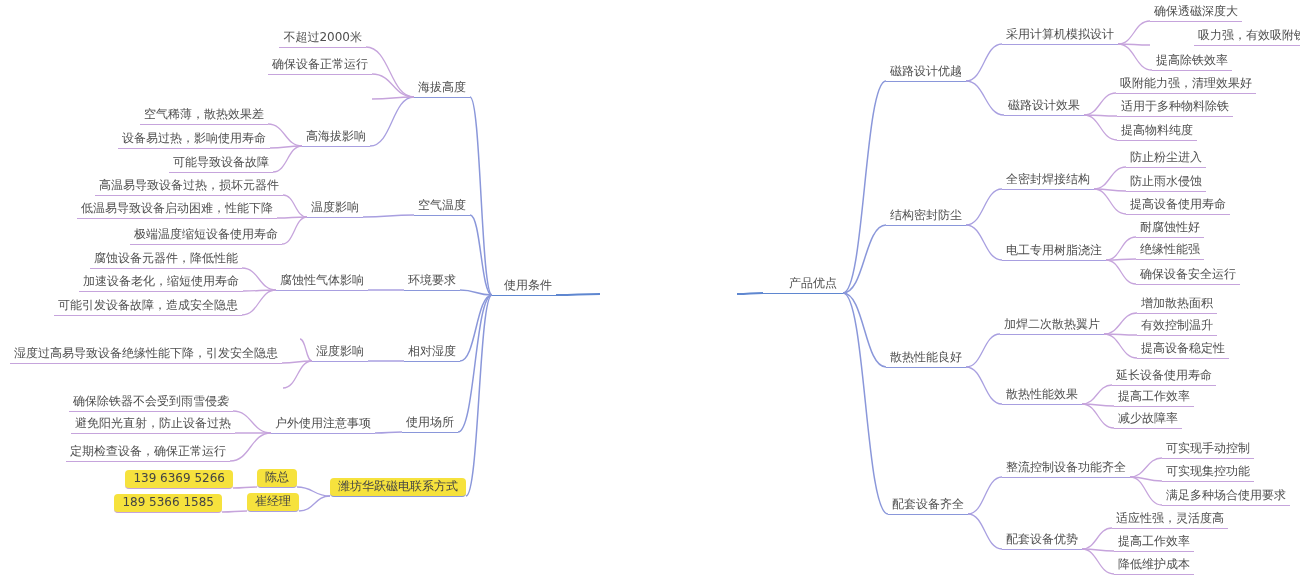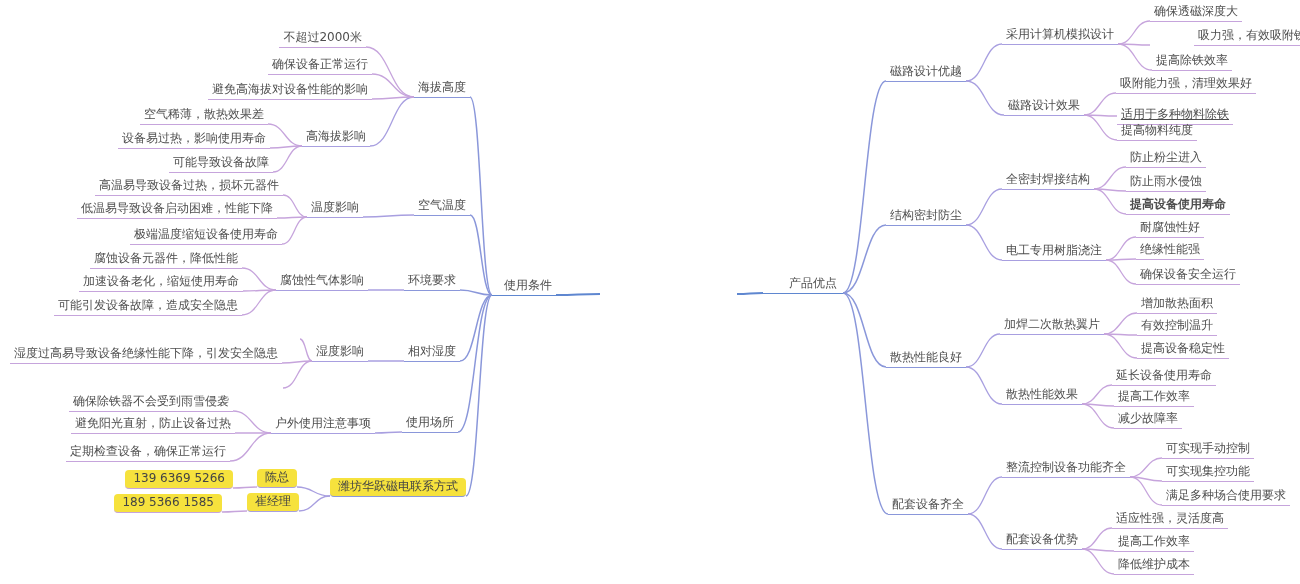--- a/index.html
+++ b/index.html
@@ -105,21 +105,20 @@
   <div class="node l3 left" style="right:930px;top:128px;">高海拔影响</div>
   <div class="node l3 left" style="right:937px;top:199px;text-align:right;">温度影响</div>
   <div class="node l3 left" style="right:932px;top:272px;">腐蚀性气体影响</div>
   <div class="node l3 left" style="right:932px;top:343px;">湿度影响</div>
   <div class="node l3 left" style="right:925px;top:415px;">户外使用注意事项</div>
   <div class="node l3 left hl" style="right:1003px;top:469px;">陈总</div>
   <div class="node l3 left hl" style="right:1001px;top:493px;">崔经理</div>
 
   <div class="node l4 left" style="right:934px;top:29px;">不超过2000米</div>
   <div class="node l4 left" style="right:928px;top:56px;">确保设备正常运行</div>
-  <div class="node l4 left" style="right:928px;top:81px;">避免高海拔对设备性能的影响</div>
   <div class="node l4 left" style="right:1032px;top:106px;">空气稀薄，散热效果差</div>
   <div class="node l4 left" style="right:1030px;top:130px;">设备易过热，影响使用寿命</div>
   <div class="node l4 left" style="right:1027px;top:154px;">可能导致设备故障</div>
   <div class="node l4 left" style="right:1023px;top:200px;">低温易导致设备启动困难，性能下降</div>
   <div class="node l4 left" style="right:1017px;top:177px;">高温易导致设备过热，损坏元器件</div>
   <div class="node l4 left" style="right:1018px;top:226px;">极端温度缩短设备使用寿命</div>
   <div class="node l4 left" style="right:1058px;top:250px;">腐蚀设备元器件，降低性能</div>
   <div class="node l4 left" style="right:1057px;top:273px;">加速设备老化，缩短使用寿命</div>
   <div class="node l4 left" style="right:1058px;top:297px;">可能引发设备故障，造成安全隐患</div>
   <div class="node l4 left" style="right:1018px;top:345px;">湿度过高易导致设备绝缘性能下降，引发安全隐患</div>
@@ -140,25 +139,25 @@
   <div class="node l3" style="left:1002px;top:242px;">电工专用树脂浇注</div>
   <div class="node l3" style="left:1000px;top:316px;">加焊二次散热翼片</div>
   <div class="node l3" style="left:1002px;top:386px;">散热性能效果</div>
   <div class="node l3" style="left:1002px;top:459px;">整流控制设备功能齐全</div>
   <div class="node l3" style="left:1002px;top:531px;">配套设备优势</div>
 
   <div class="node l4" style="left:1150px;top:3px;">确保透磁深度大</div>
   <div class="node l4" style="left:1150px;top:27px;margin-left:44px;">吸力强，有效吸附铁杂质</div>
   <div class="node l4" style="left:1152px;top:52px;">提高除铁效率</div>
   <div class="node l4" style="left:1116px;top:75px;">吸附能力强，清理效果好</div>
-  <div class="node l4" style="left:1117px;top:106px;text-decoration:underline;">适用于多种物料除铁</div>
+  <div class="node l4" style="left:1117px;top:98px;">适用于多种物料除铁</div>
   <div class="node l4" style="left:1117px;top:122px;">提高物料纯度</div>
   <div class="node l4" style="left:1126px;top:149px;">防止粉尘进入</div>
   <div class="node l4" style="left:1126px;top:173px;">防止雨水侵蚀</div>
-  <div class="node l4" style="left:1126px;top:196px;font-weight:bold;">提高设备使用寿命</div>
+  <div class="node l4" style="left:1126px;top:196px;">提高设备使用寿命</div>
   <div class="node l4" style="left:1136px;top:219px;">耐腐蚀性好</div>
   <div class="node l4" style="left:1136px;top:241px;">绝缘性能强</div>
   <div class="node l4" style="left:1136px;top:266px;">确保设备安全运行</div>
   <div class="node l4" style="left:1137px;top:295px;">增加散热面积</div>
   <div class="node l4" style="left:1137px;top:317px;">有效控制温升</div>
   <div class="node l4" style="left:1137px;top:340px;">提高设备稳定性</div>
   <div class="node l4" style="left:1112px;top:367px;">延长设备使用寿命</div>
   <div class="node l4" style="left:1114px;top:388px;">提高工作效率</div>
   <div class="node l4" style="left:1114px;top:410px;">减少故障率</div>
   <div class="node l4" style="left:1162px;top:440px;">可实现手动控制</div>

